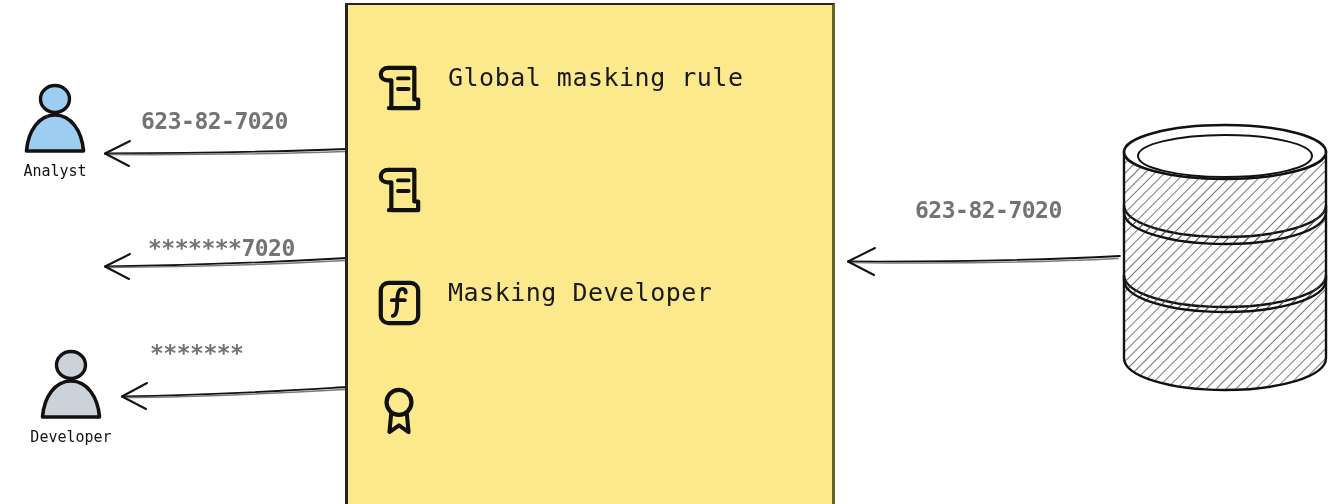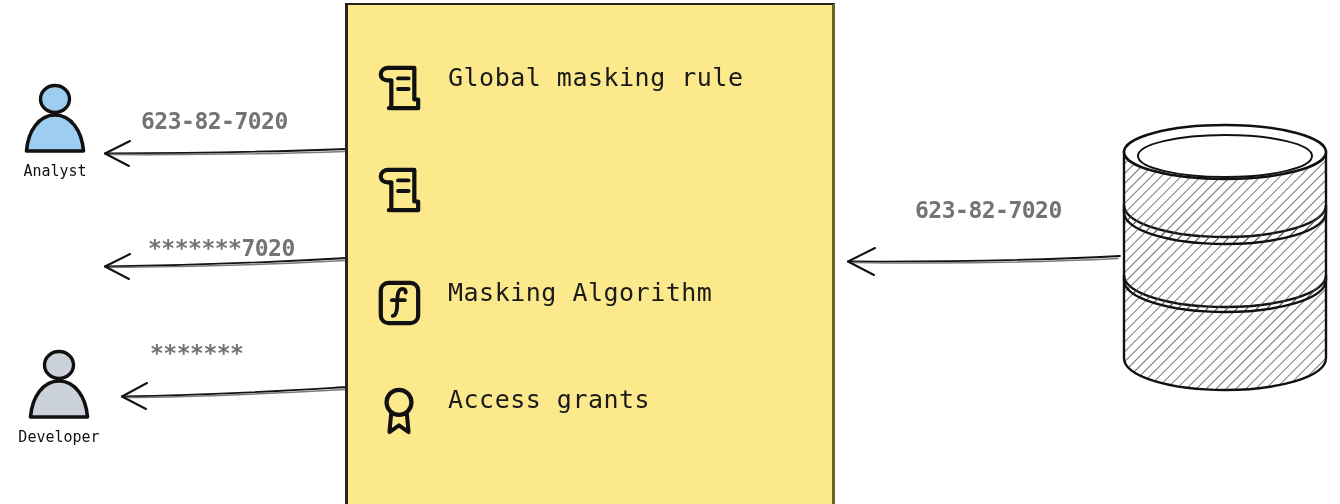--- a/index.html
+++ b/index.html
@@ -115,21 +115,21 @@
 
   <div class="persona" style="left:0px; top:82px;">
     <svg class="persona-figure" viewBox="0 0 72 78">
       <ellipse cx="36" cy="17" rx="14.5" ry="13.5" fill="#9ecdf2" stroke="#111111" stroke-width="3.4"></ellipse>
       <path d="M36 33 C20 33 9 49 7.5 69 L64.5 69 C63 49 52 33 36 33 Z" fill="#9ecdf2" stroke="#111111" stroke-width="3.6" stroke-linejoin="round"></path>
     </svg>
     <div class="persona-label">Analyst</div>
   </div>
 
 
-  <div class="persona" style="left:4px; top:348px;">
+  <div class="persona" style="left:16px; top:348px;">
     <svg class="persona-figure" viewBox="0 0 72 78">
       <ellipse cx="36" cy="17" rx="14.5" ry="13.5" fill="#ccd2da" stroke="#111111" stroke-width="3.4"></ellipse>
       <path d="M36 33 C20 33 9 49 7.5 69 L64.5 69 C63 49 52 33 36 33 Z" fill="#ccd2da" stroke="#111111" stroke-width="3.6" stroke-linejoin="round"></path>
     </svg>
     <div class="persona-label">Developer</div>
   </div>
 
   <div class="flow-caption" style="left:141px; top:108px;">623-82-7020</div>
 
   <div class="flow-caption" style="left:148px; top:215px;margin-top:20px;">*******7020</div>
@@ -178,29 +178,28 @@
           <line x1="23" y1="27" x2="34" y2="27" stroke="#111111" stroke-width="4" stroke-linecap="round"></line>
         </svg>
       </div>
 
       <div class="policy-item" style="top:273px;">
         <svg class="policy-icon" viewBox="0 0 48 52">
           <rect x="5" y="5" width="39" height="42" rx="8" ry="8" fill="none" stroke="#111111" stroke-width="4.4"></rect>
           <path d="M31 15 C31 11.5 28 10.5 25.5 11.8 C23 13.2 22.5 17 22.2 22 L22 30 C21.7 36 20.5 39 17.5 39.5" fill="none" stroke="#111111" stroke-width="4" stroke-linecap="round"></path>
           <line x1="16.5" y1="23" x2="30" y2="23" stroke="#111111" stroke-width="4" stroke-linecap="round"></line>
         </svg>
-        <span class="policy-label">Masking Algorithm</span>
+        <span class="policy-label">Masking Developer</span>
       </div>
 
       <div class="policy-item" style="top:380px;">
         <svg class="policy-icon" viewBox="0 0 48 52">
           <circle cx="24" cy="18" r="13" fill="none" stroke="#111111" stroke-width="4.4"></circle>
           <path d="M16 28.5 L14 49 L24 42 L34 49 L32 28.5" fill="none" stroke="#111111" stroke-width="4.2" stroke-linejoin="round" stroke-linecap="round"></path>
         </svg>
-        <span class="policy-label">Access grants</span>
       </div>
 
     </div>
   </div>
 
   <div class="flow-caption" style="left:915px; top:197px;">623-82-7020</div>
 
   <svg class="arrow-svg" style="left:838px; top:240px; width:285px; height:40px;" viewBox="0 0 285 40">
     <path d="M282 16 C225 19 130 22 12 21.5" fill="none" stroke="#121212" stroke-width="1.8" stroke-linecap="round"></path>
     <path d="M280 18.5 C220 21.5 120 24 12 22.5" fill="none" stroke="#7a7a7a" stroke-width="1.6" stroke-linecap="round"></path>

